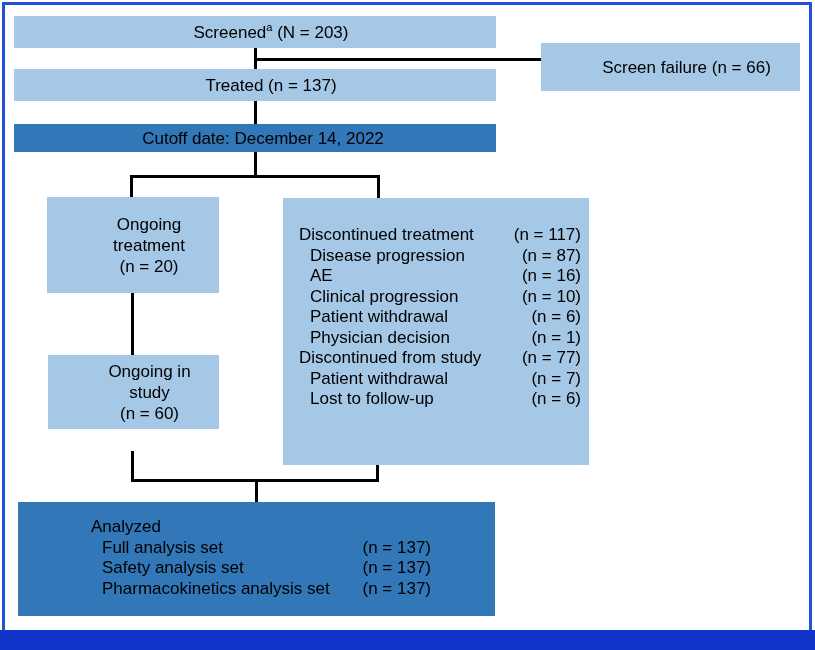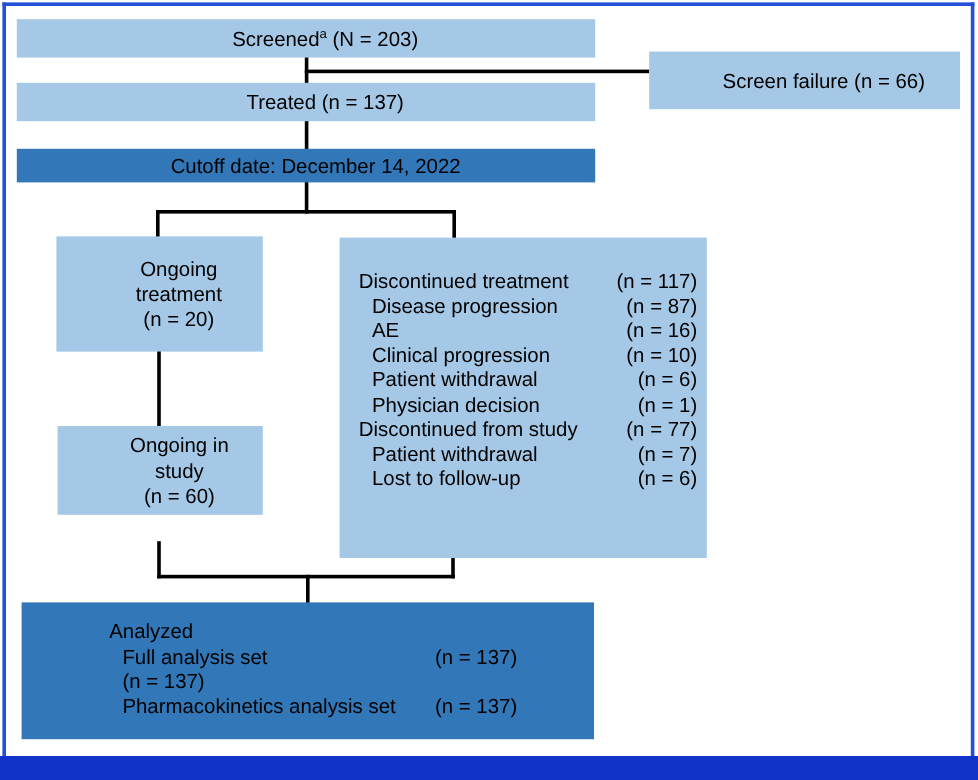--- a/index.html
+++ b/index.html
@@ -165,20 +165,21 @@
     <div class="rows">
         <div class="row">
           <span>Analyzed</span>
           <span></span>
         </div>
         <div class="row indent">
           <span>Full analysis set</span>
           <span>(n = 137)</span>
         </div>
         <div class="row indent">
+          <span>Safety analysis set</span>
           <span>(n = 137)</span>
         </div>
         <div class="row indent">
           <span>Pharmacokinetics analysis set</span>
           <span>(n = 137)</span>
         </div>
       </div>
   </div>
 
 </div>

